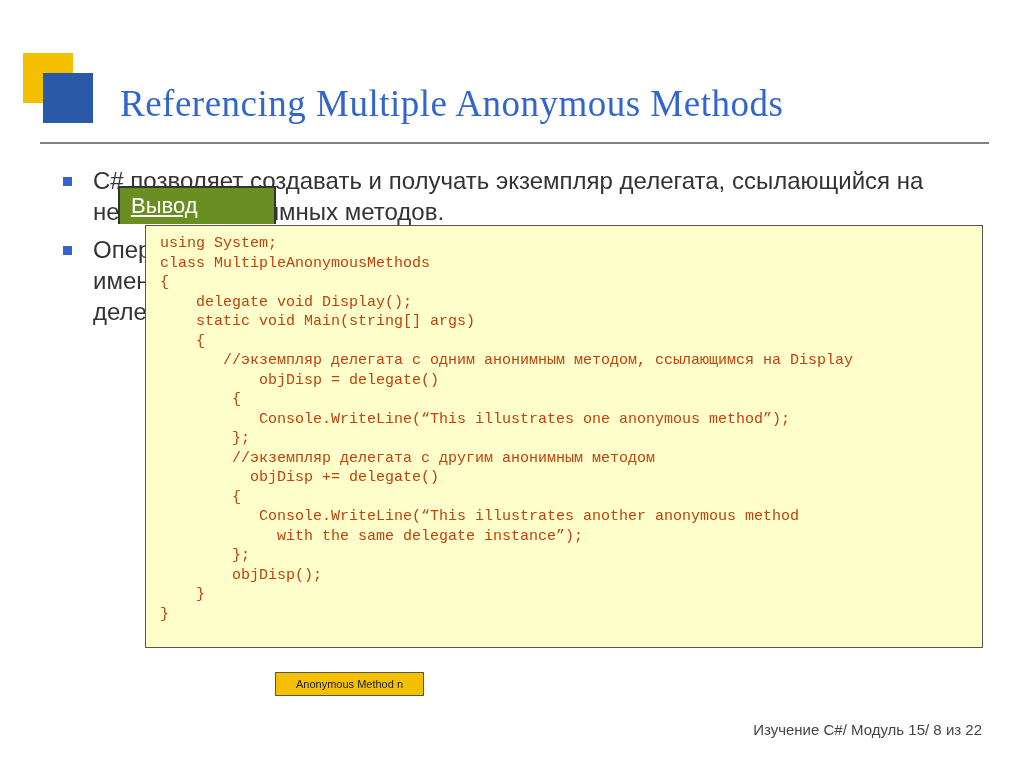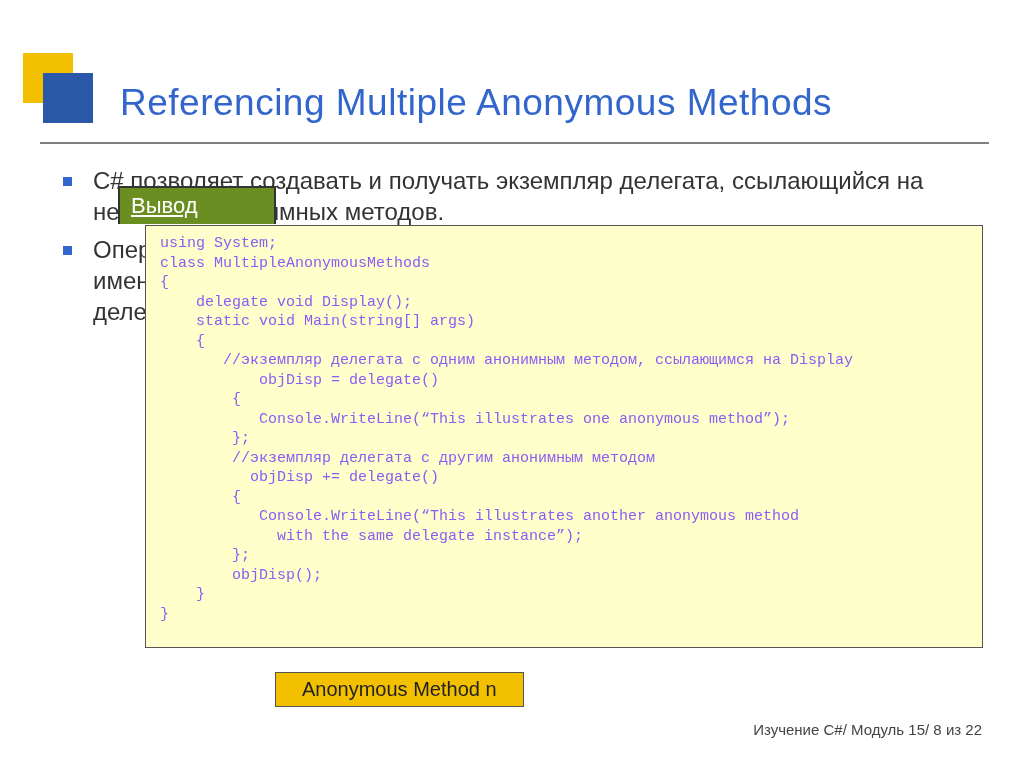--- a/index.html
+++ b/index.html
@@ -33,20 +33,21 @@
     position: absolute;
     top: 20px; left: 20px;
     width: 50px; height: 50px;
     background: #2959a8;
   }
   .title {
     position: absolute;
     top: 82px;
     left: 120px;
     right: 30px;
+    font-family: Liberation Serif, serif;
   }
   .title h1 {
     font-size: 37px;
     font-weight: 400;
     color: #3366cc;
     letter-spacing: 0.5px;
   }
   .underline {
     position: absolute;
     top: 142px;
@@ -99,32 +100,32 @@
     top: 225px;
     left: 145px;
     width: 838px;
     height: 423px;
     background: #ffffcc;
     border: 1.5px solid #555;
     padding: 8px 14px;
     font-family: "Courier New", monospace;
     font-size: 15px;
     line-height: 1.3;
-    color: #8b5cf6;
+    color: #c2410c;
     white-space: pre;
     overflow: hidden;
   }
   .diagram-caption {
     position: absolute;
     top: 672px;
     left: 275px;
     background: #f3c000;
     border: 1.5px solid #555;
-    font-size: 20px;
-    padding: 5px 26px;
+    font-size: 11px;
+    padding: 5px 20px;
     color: #222;
   }
   .footer {
     position: absolute;
     bottom: 30px;
     right: 42px;
     font-size: 15px;
     color: #444;
   }
 </style>

